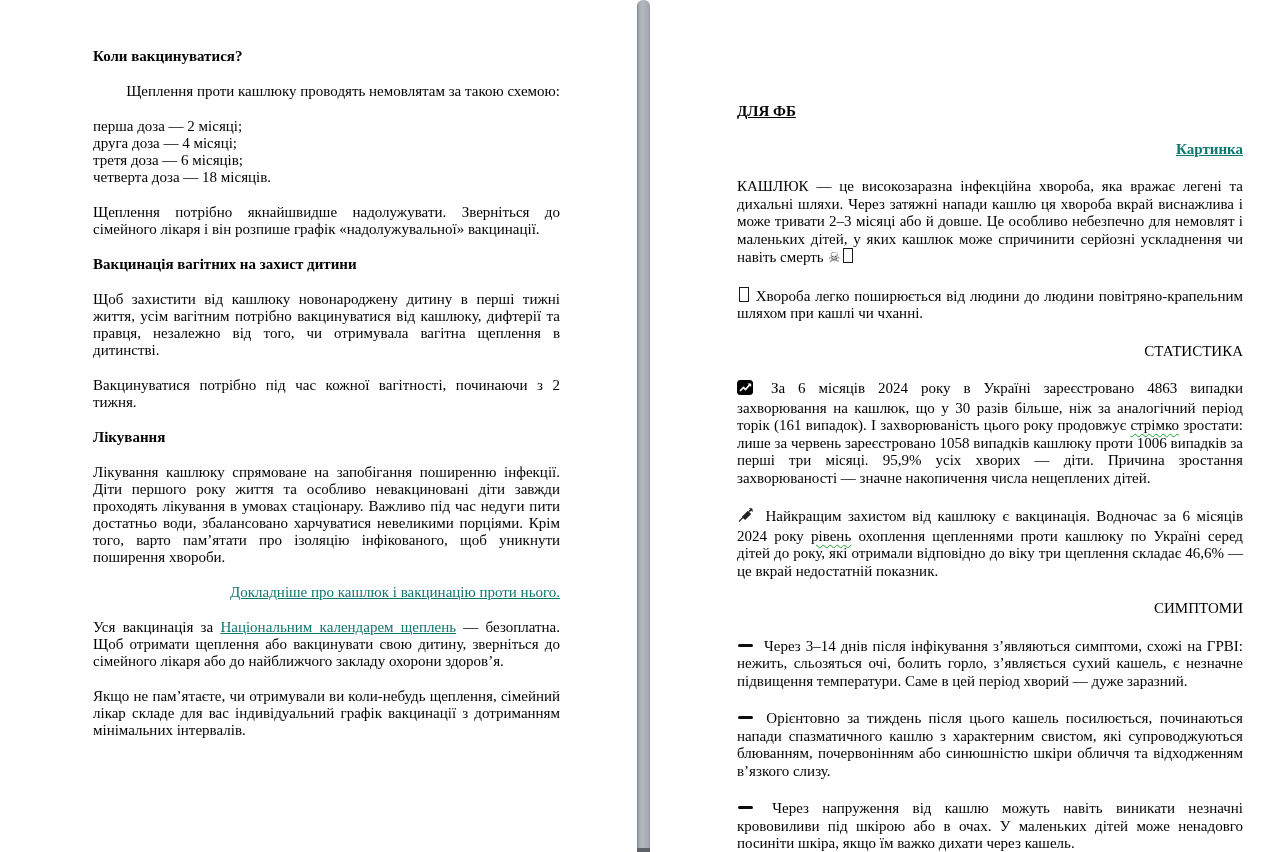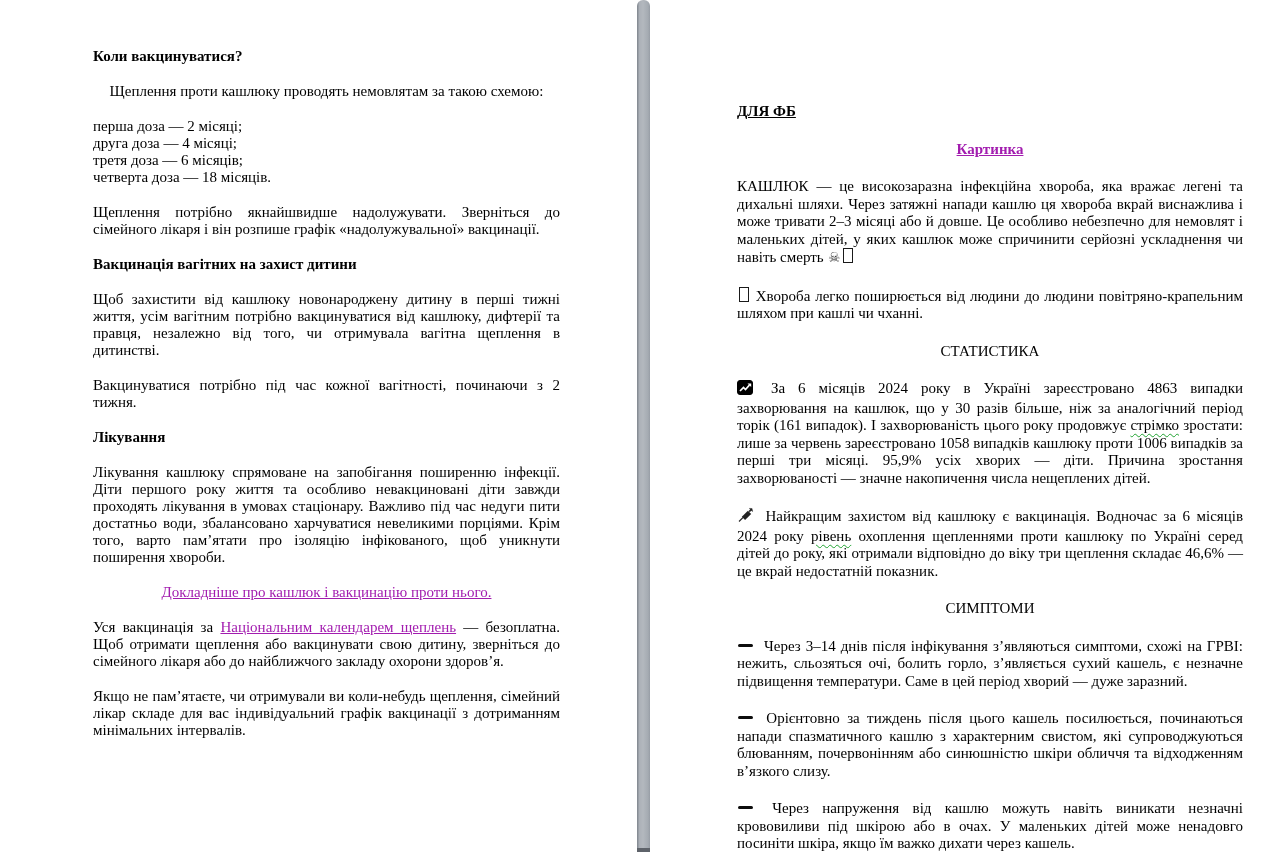--- a/index.html
+++ b/index.html
@@ -9,25 +9,25 @@
   }
   .screen{position:relative;width:1288px;height:852px;background:#fff;}
   .pane{position:absolute;top:0;height:852px;background:#fff;}
   .pane.left{left:0;width:647px;}
   .pane.right{left:650px;width:576px;margin-top:7px;}
   .content{position:absolute;}
   .left .content{left:93px;top:48px;width:467px;}
   .right .content{left:87px;top:96px;width:506px;}
   p{margin:0 0 18px 0;font-size:15px;line-height:17px;text-align:justify;}
   .right p{margin:0 0 20px 0;line-height:17.5px;}
-  .plain{text-align:center;}
+  .plain{text-align:right;}
   .h{font-weight:bold;text-align:left;}
   .u{text-decoration:underline;}
   .dose-list{margin:0 0 18px 0;font-size:15px;line-height:17px;}
-  .link{color:#a21caf;text-decoration:underline;cursor:pointer;}
+  .link{color:#0f766e;text-decoration:underline;cursor:pointer;}
   .link.b{font-weight:bold;}
   .sq{
     text-decoration:underline;
     -webkit-text-decoration:underline wavy #21a332;
     text-decoration-style:wavy;text-decoration-color:#21a332;
     text-decoration-thickness:1px;text-underline-offset:3px;
   }
   .skull{font-family:"DejaVu Sans",sans-serif;font-size:13.5px;color:#3d3d3d;padding:0 1px;}
   .tofu{display:inline-block;width:8px;height:13px;border:1px solid #1a1a1a;vertical-align:-1px;margin:0 2px;}
   .minus{display:inline-block;width:15px;height:3px;background:#0d0d0d;border-radius:1.5px;vertical-align:4px;margin:0 6px 0 1px;}

